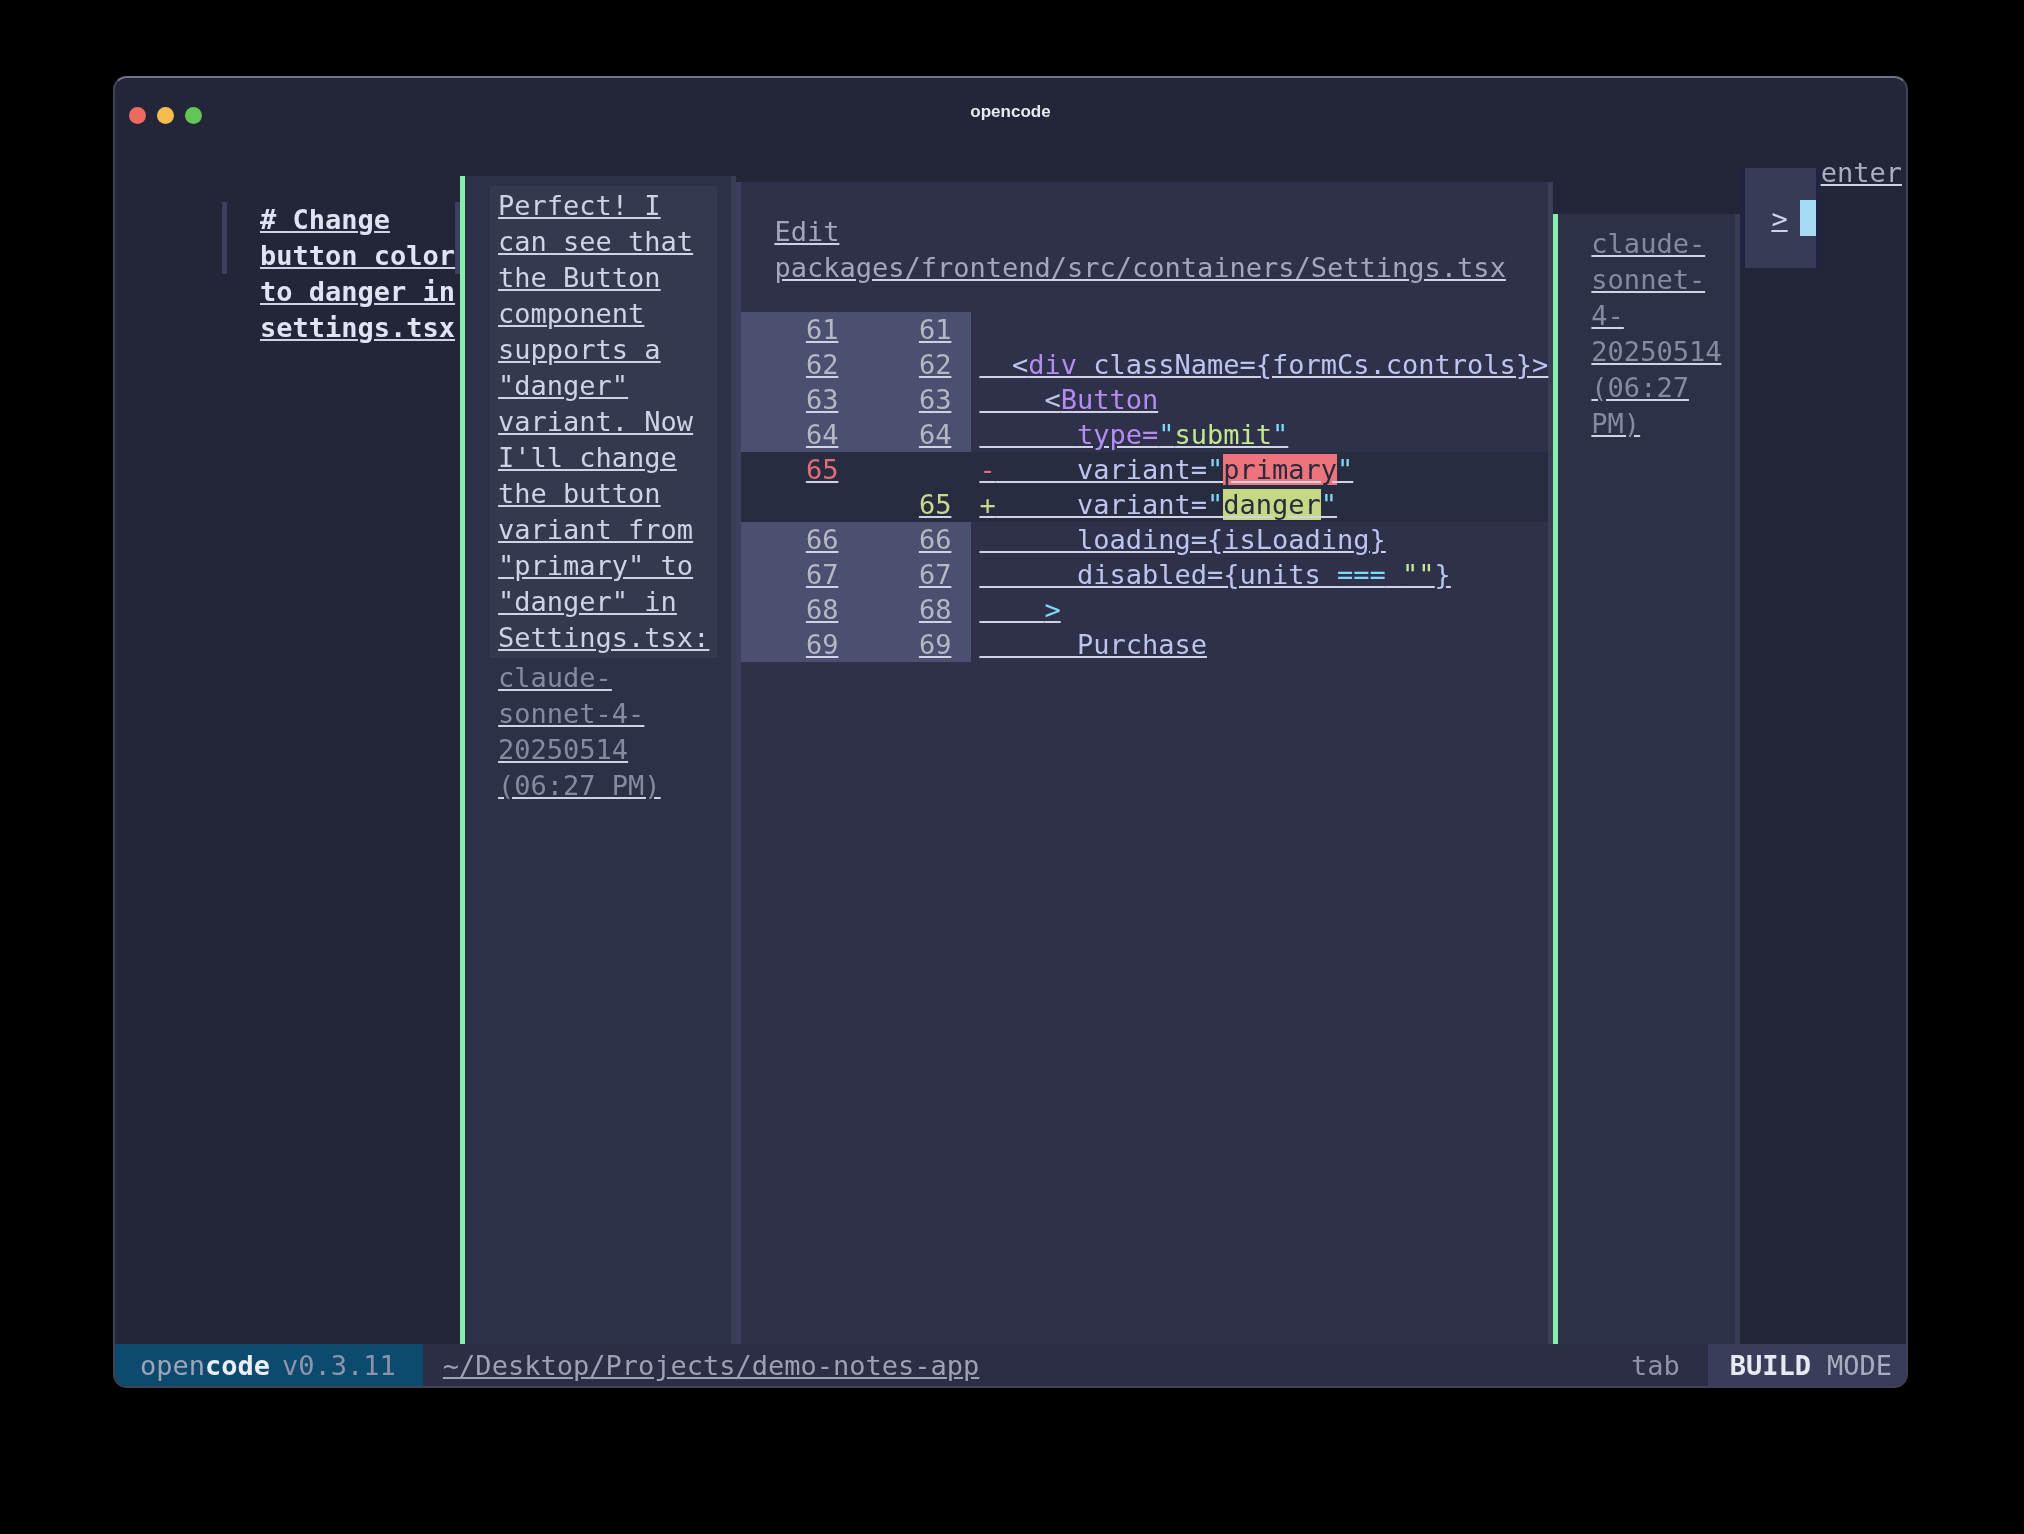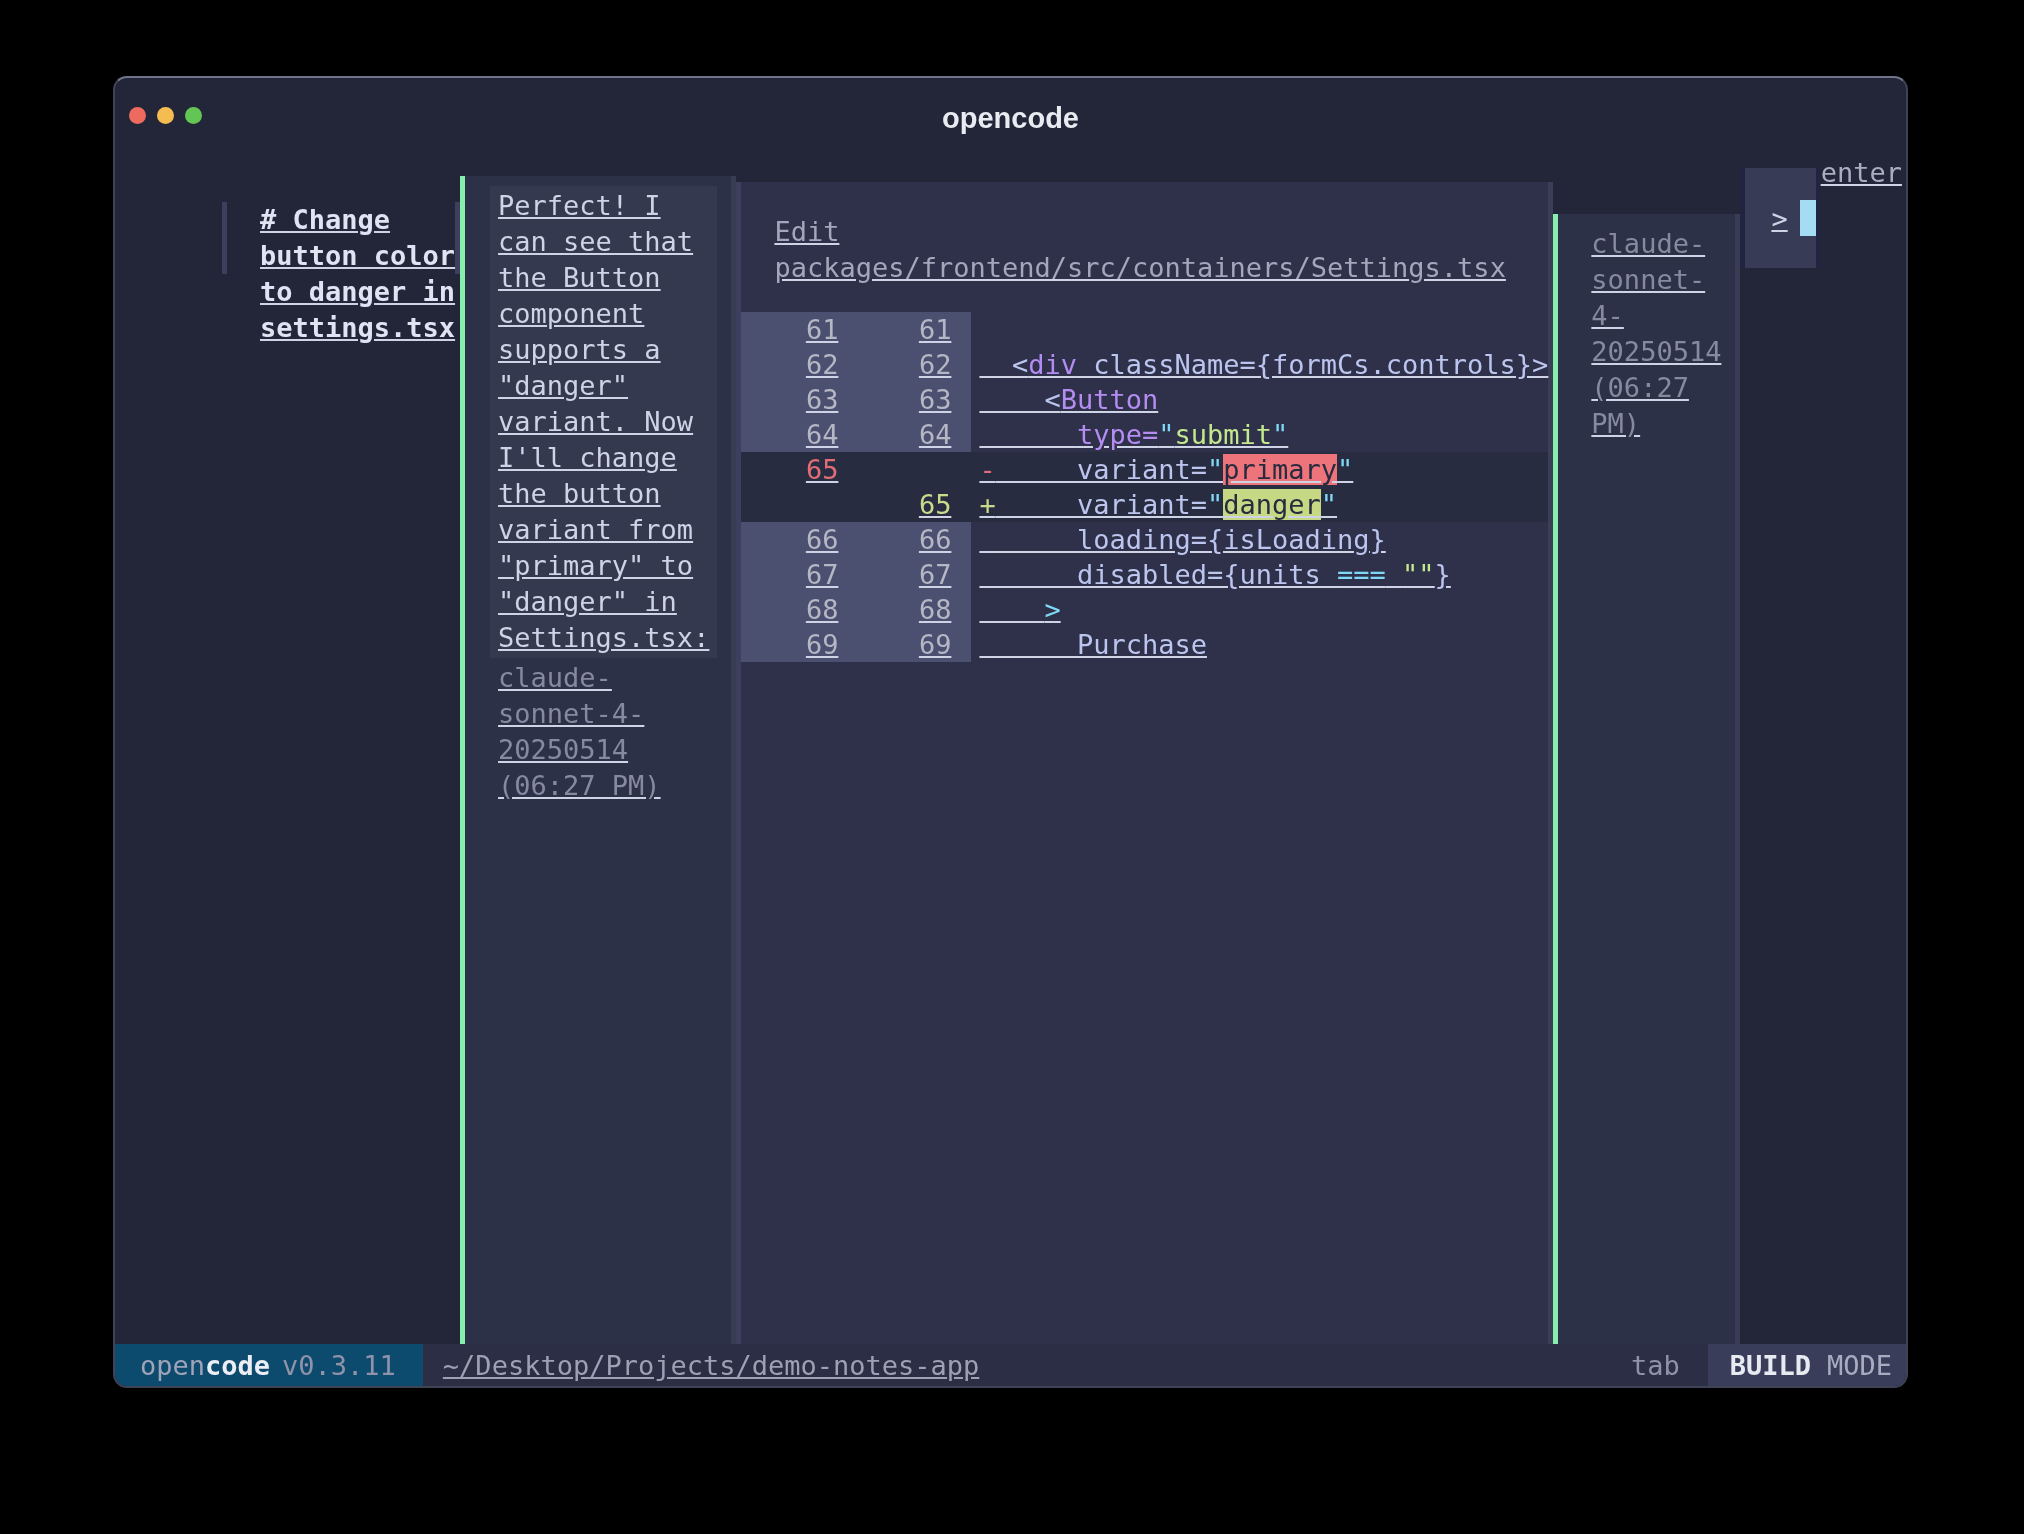--- a/index.html
+++ b/index.html
@@ -16,21 +16,21 @@
   
   .titlebar{ height:64px; flex:none; position:relative; }
   .lights{ position:absolute; left:14px; top:29px; display:flex; gap:11px; }
   .light{ width:17px; height:17px; border-radius:50%; }
   .light-red{ background:#ed6a5e; }
   .light-yellow{ background:#f5bd4f; }
   .light-green{ background:#62c554; }
   .tb-title{
     position:absolute; left:0; right:0; top:24px; text-align:center;
     font-family:"Liberation Sans", sans-serif; font-weight:bold;
-    font-size:29px; color:#e9ebf1;
+    font-size:17px; color:#e9ebf1;
   }
 
   
   .content{ flex:1; margin:0 98px 0 107px; display:flex; flex-direction:row; min-height:0;text-decoration:underline; }
 
   .share-header{
     margin-top:60px; height:72px; line-height:36px;
     border-left:5px solid #3c405e; border-right:5px solid #3c405e;
     padding-left:33px;
   }

